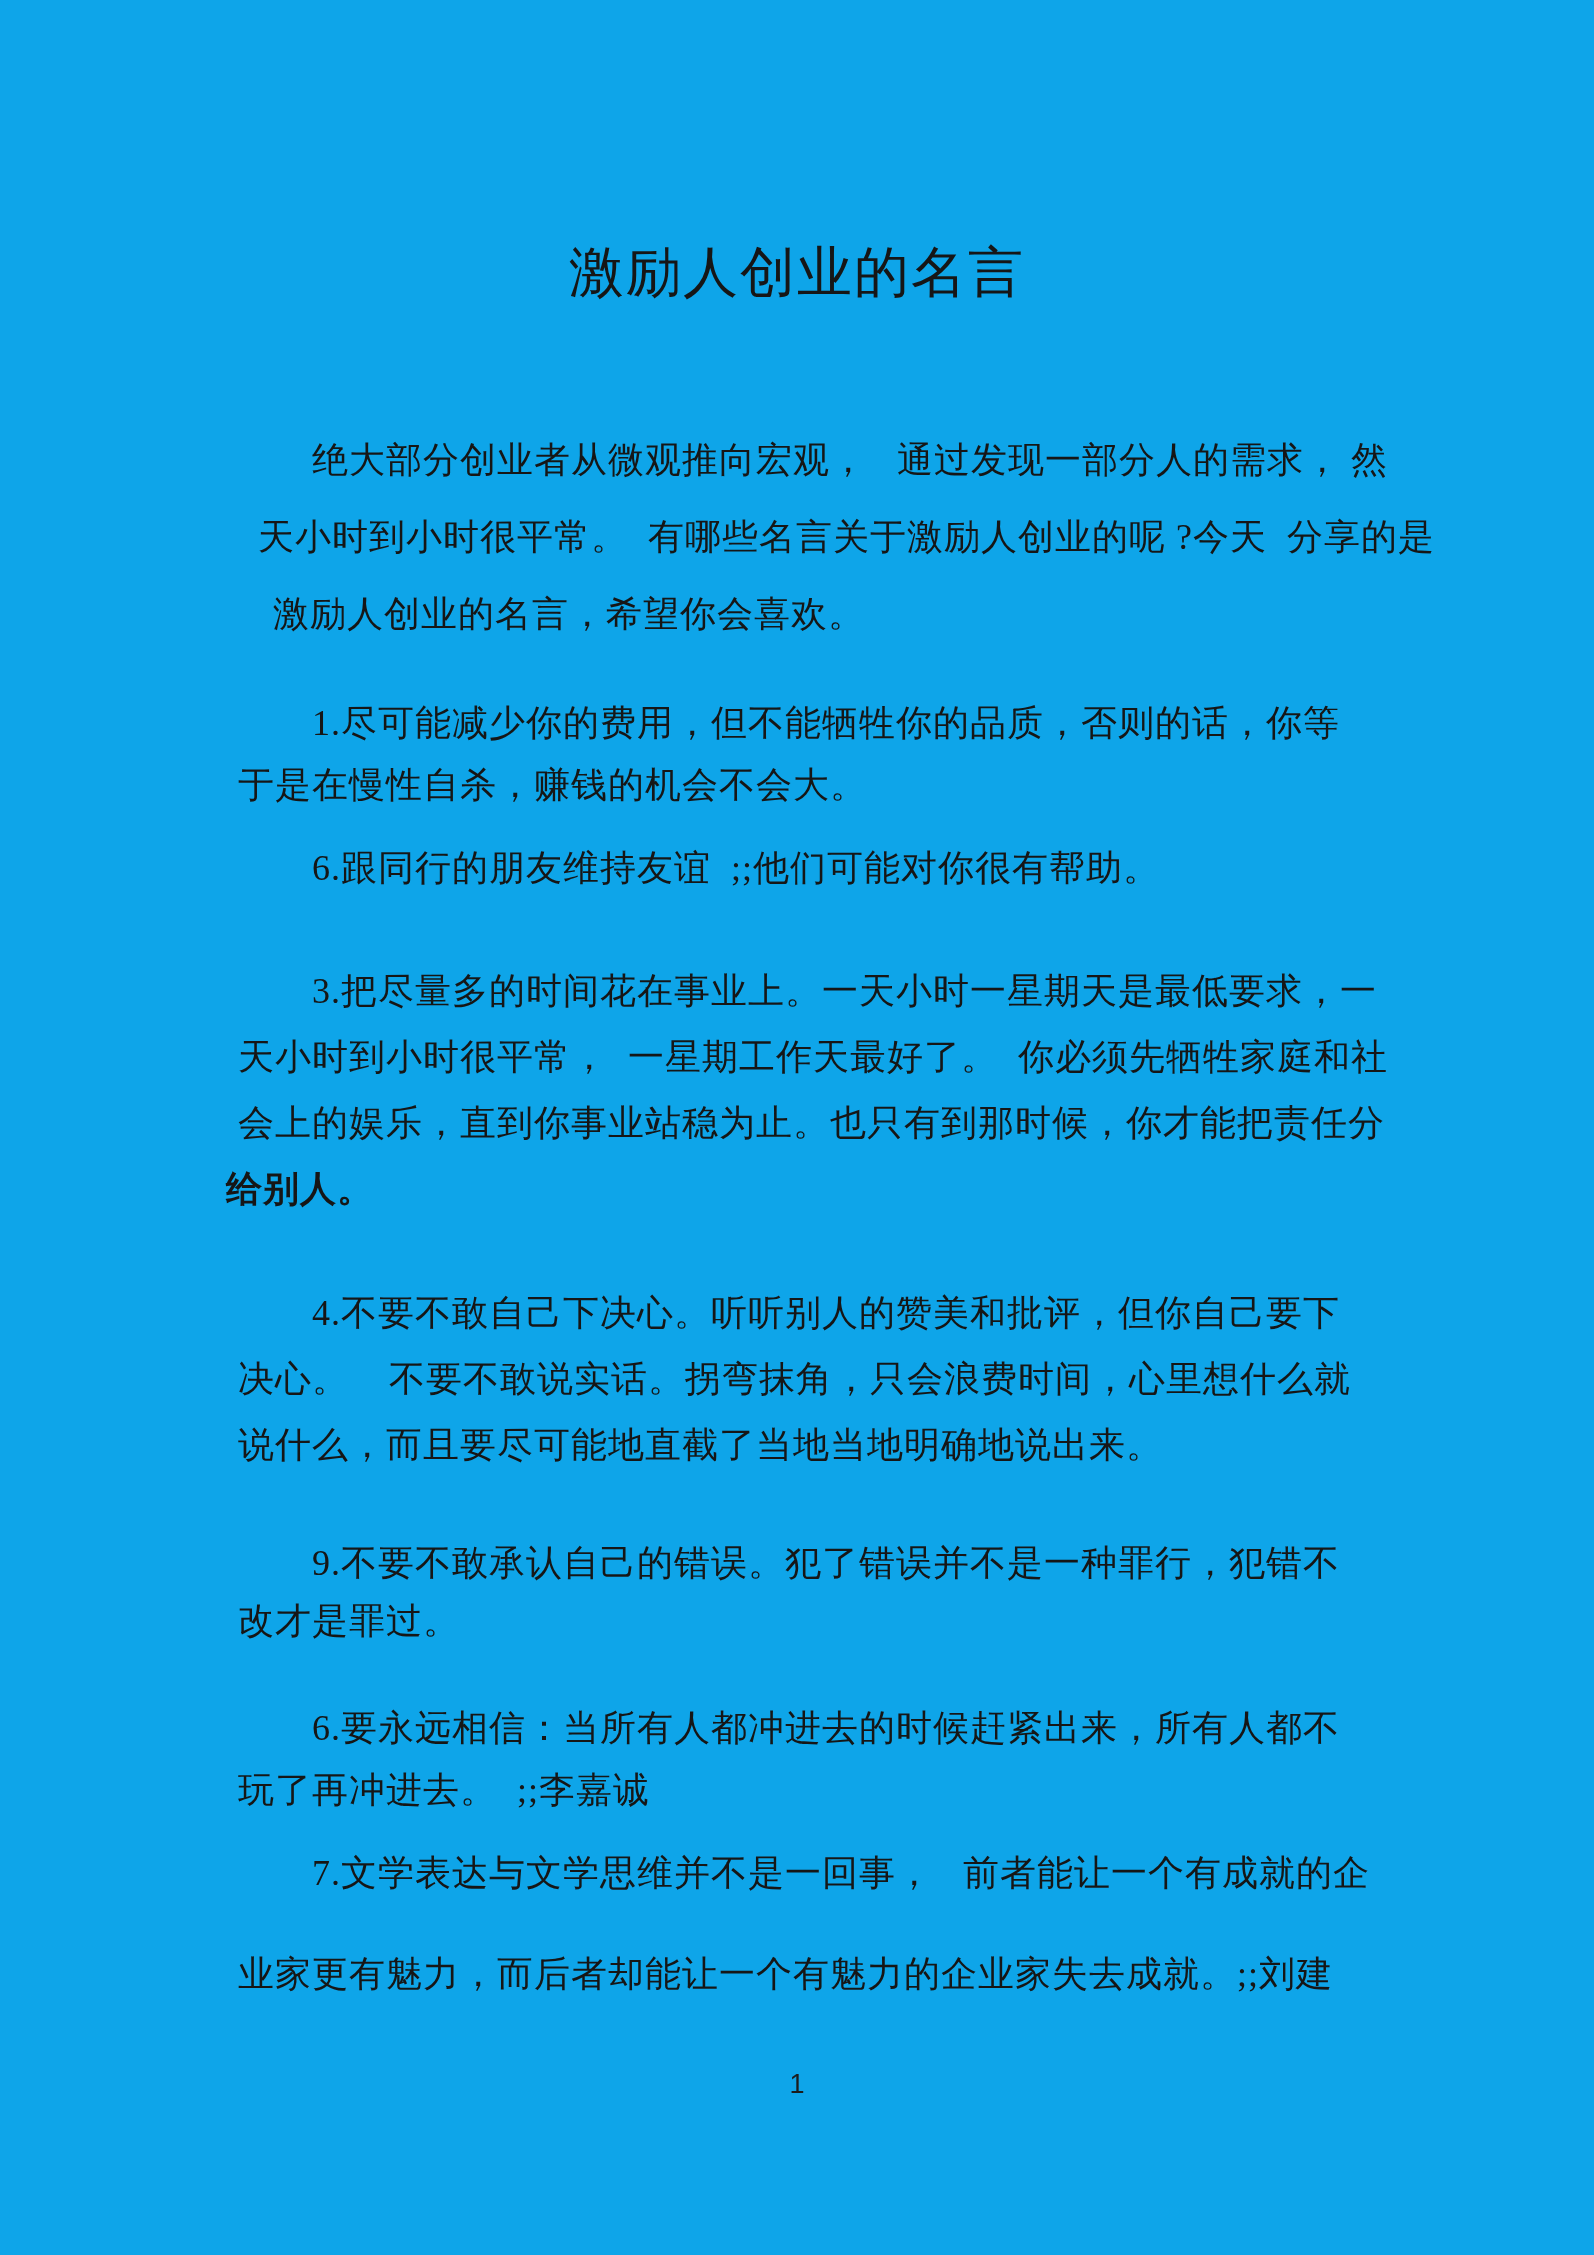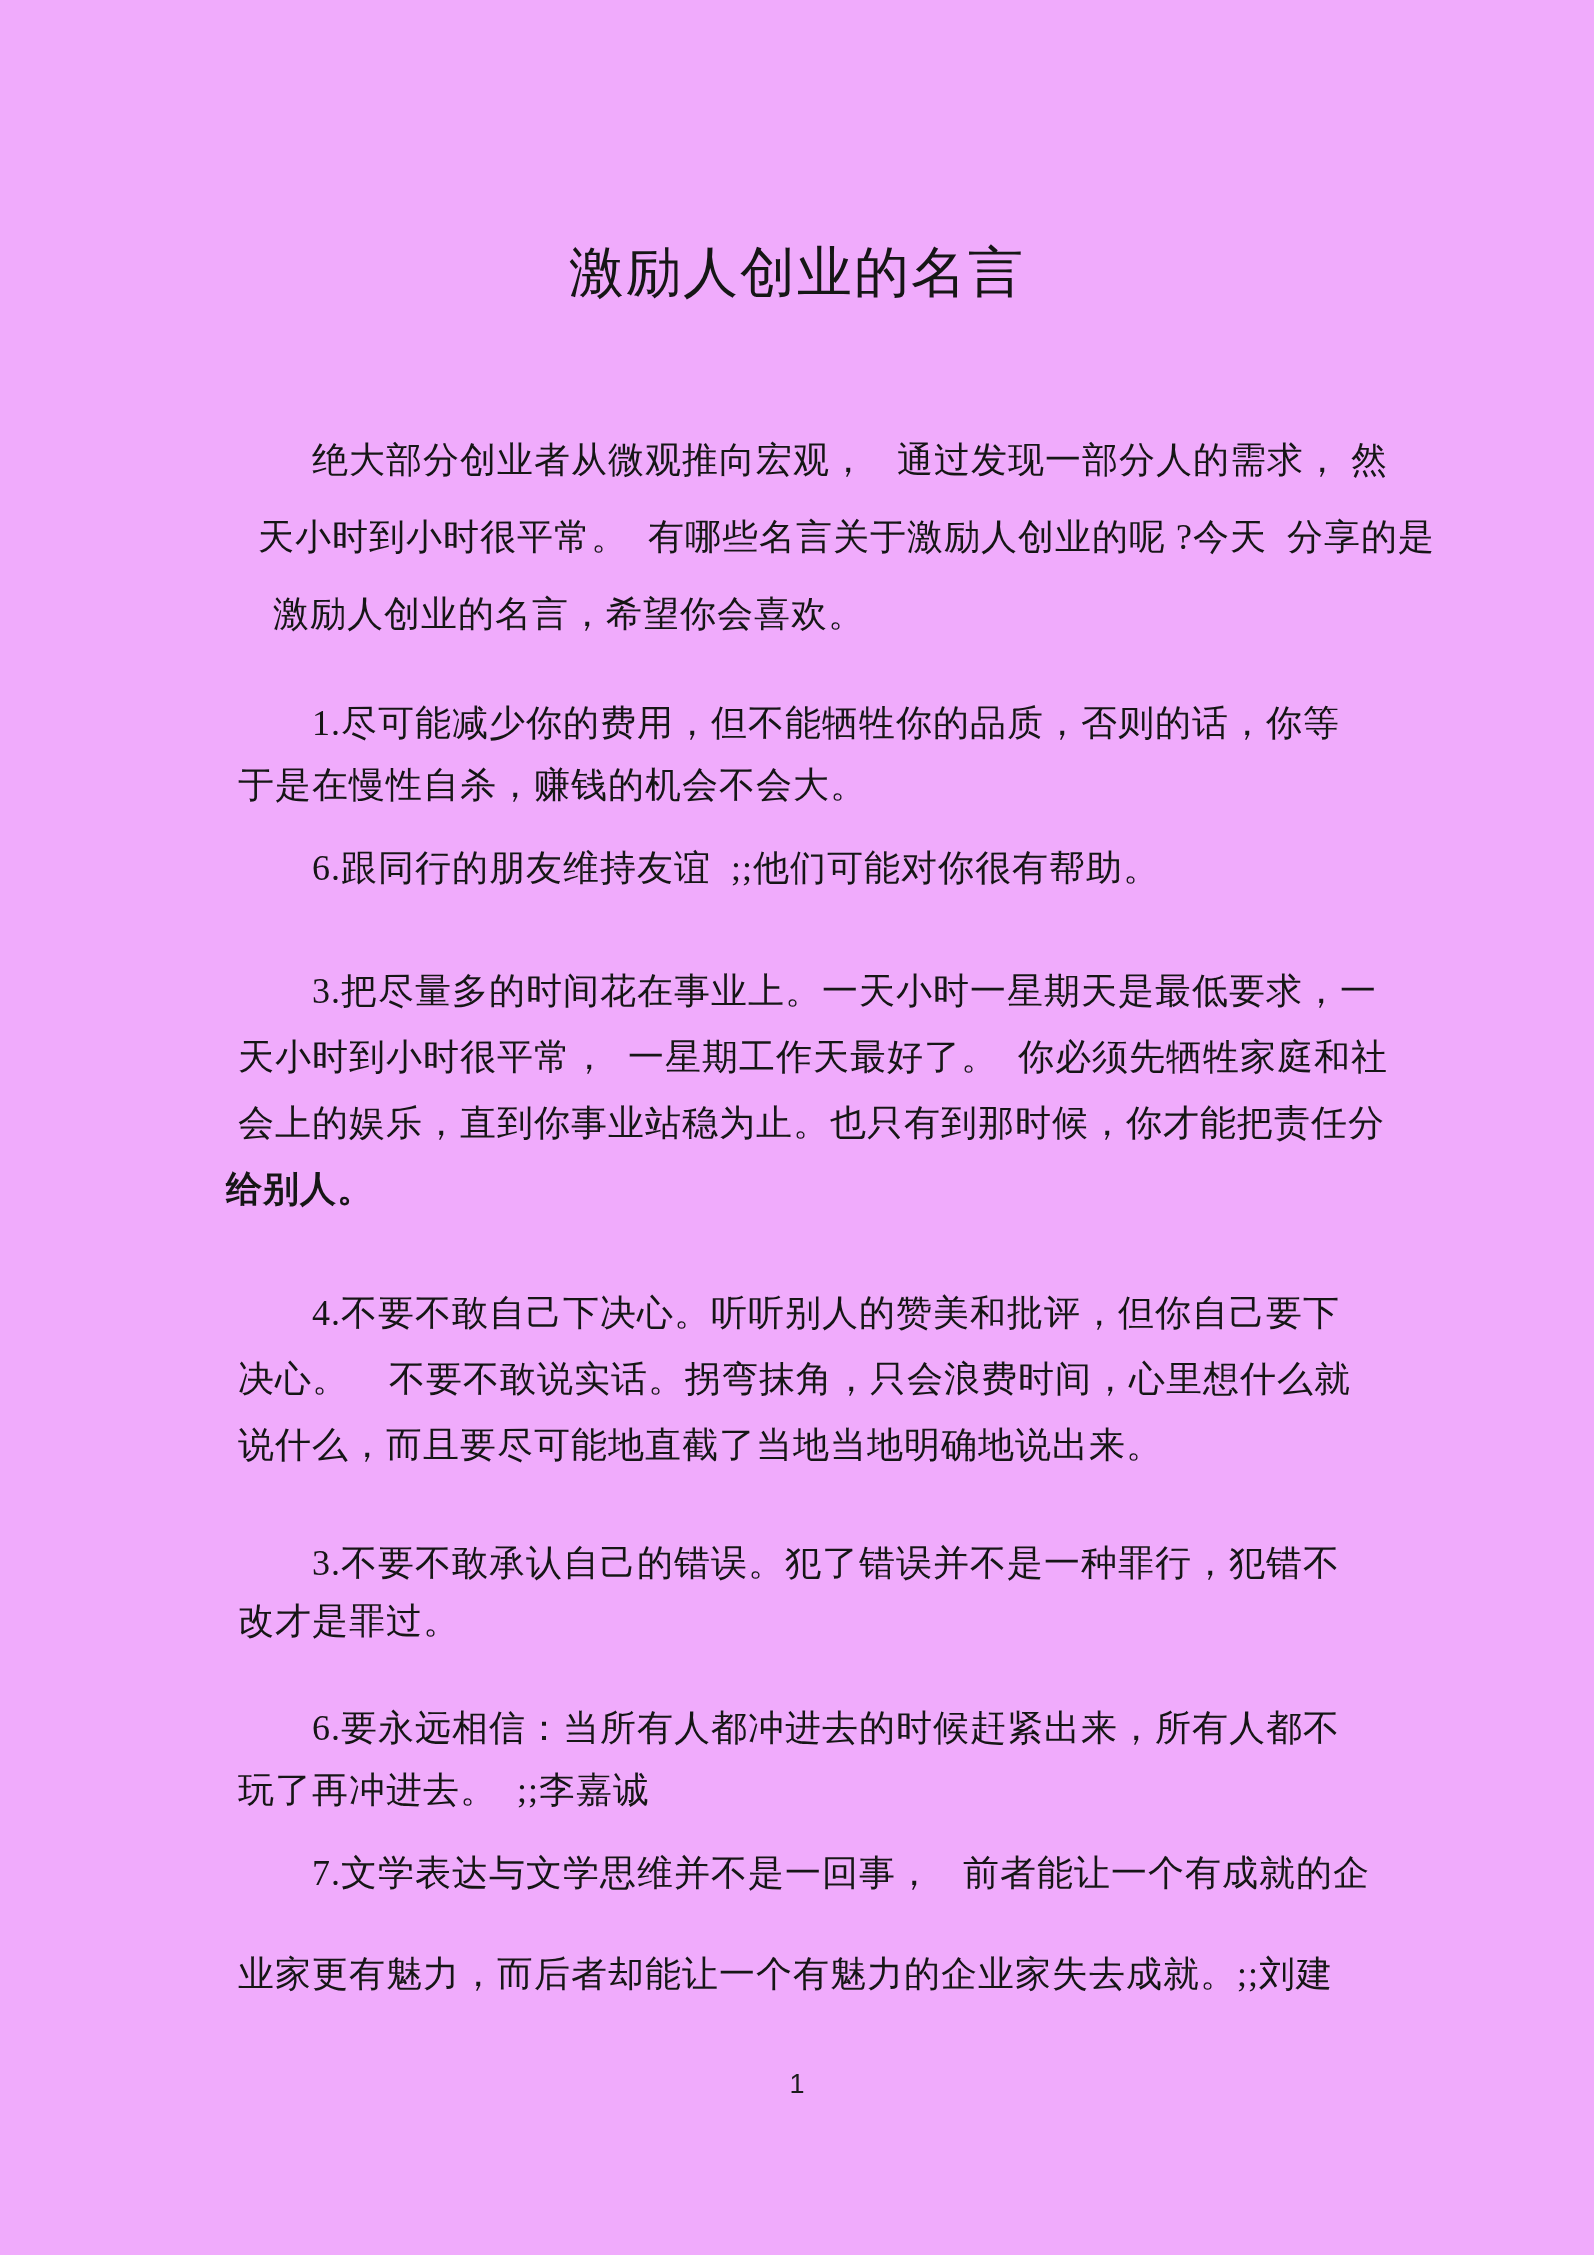--- a/index.html
+++ b/index.html
@@ -11,21 +11,21 @@
     height: 2255px;
     background: #ffffff;
     position: relative;
     overflow: hidden;
     font-family: "Liberation Serif", "DejaVu Serif", serif;
     color: #161616;
   }
   .page {
     position: absolute;
     inset: 0;
-    background: #f0abfc;
+    background: #0ea5e9;
   }
   .doc-title {
     position: absolute;
     top: 241px;
     left: 0;
     width: 100%;
     text-align: center;
     font-size: 55px;
     line-height: 64px;
     font-weight: 400;
@@ -64,21 +64,21 @@
       <div class="line" style="top: 701px; left: 312px;">1.尽可能减少你的费用，但不能牺牲你的品质，否则的话，你等</div>
       <div class="line" style="top: 763px; left: 238px;">于是在慢性自杀，赚钱的机会不会大。</div>
       <div class="line" style="top: 846px; left: 312px;">6.跟同行的朋友维持友谊  ;;他们可能对你很有帮助。</div>
       <div class="line" style="top: 969px; left: 312px;">3.把尽量多的时间花在事业上。一天小时一星期天是最低要求，一</div>
       <div class="line" style="top: 1035px; left: 238px;">天小时到小时很平常，  一星期工作天最好了。  你必须先牺牲家庭和社</div>
       <div class="line" style="top: 1101px; left: 238px;">会上的娱乐，直到你事业站稳为止。也只有到那时候，你才能把责任分</div>
       <div class="line" style="top: 1167px; left: 226px; font-weight: bold;">给别人。</div>
       <div class="line" style="top: 1291px; left: 312px;">4.不要不敢自己下决心。听听别人的赞美和批评，但你自己要下</div>
       <div class="line" style="top: 1357px; left: 238px;">决心。    不要不敢说实话。拐弯抹角，只会浪费时间，心里想什么就</div>
       <div class="line" style="top: 1423px; left: 238px;">说什么，而且要尽可能地直截了当地当地明确地说出来。</div>
-      <div class="line" style="top: 1541px; left: 312px;">3.不要不敢承认自己的错误。犯了错误并不是一种罪行，犯错不</div>
+      <div class="line" style="top: 1541px; left: 312px;">9.不要不敢承认自己的错误。犯了错误并不是一种罪行，犯错不</div>
       <div class="line" style="top: 1599px; left: 238px;">改才是罪过。</div>
       <div class="line" style="top: 1706px; left: 312px;">6.要永远相信：当所有人都冲进去的时候赶紧出来，所有人都不</div>
       <div class="line" style="top: 1768px; left: 238px;">玩了再冲进去。  ;;李嘉诚</div>
       <div class="line" style="top: 1851px; left: 312px;">7.文学表达与文学思维并不是一回事，   前者能让一个有成就的企</div>
       <div class="line" style="top: 1931px; left: 238px; margin-top: 21px;">业家更有魅力，而后者却能让一个有魅力的企业家失去成就。;;刘建</div>
     </div>
 
   <div class="page-number">1</div>
 </div>
 

